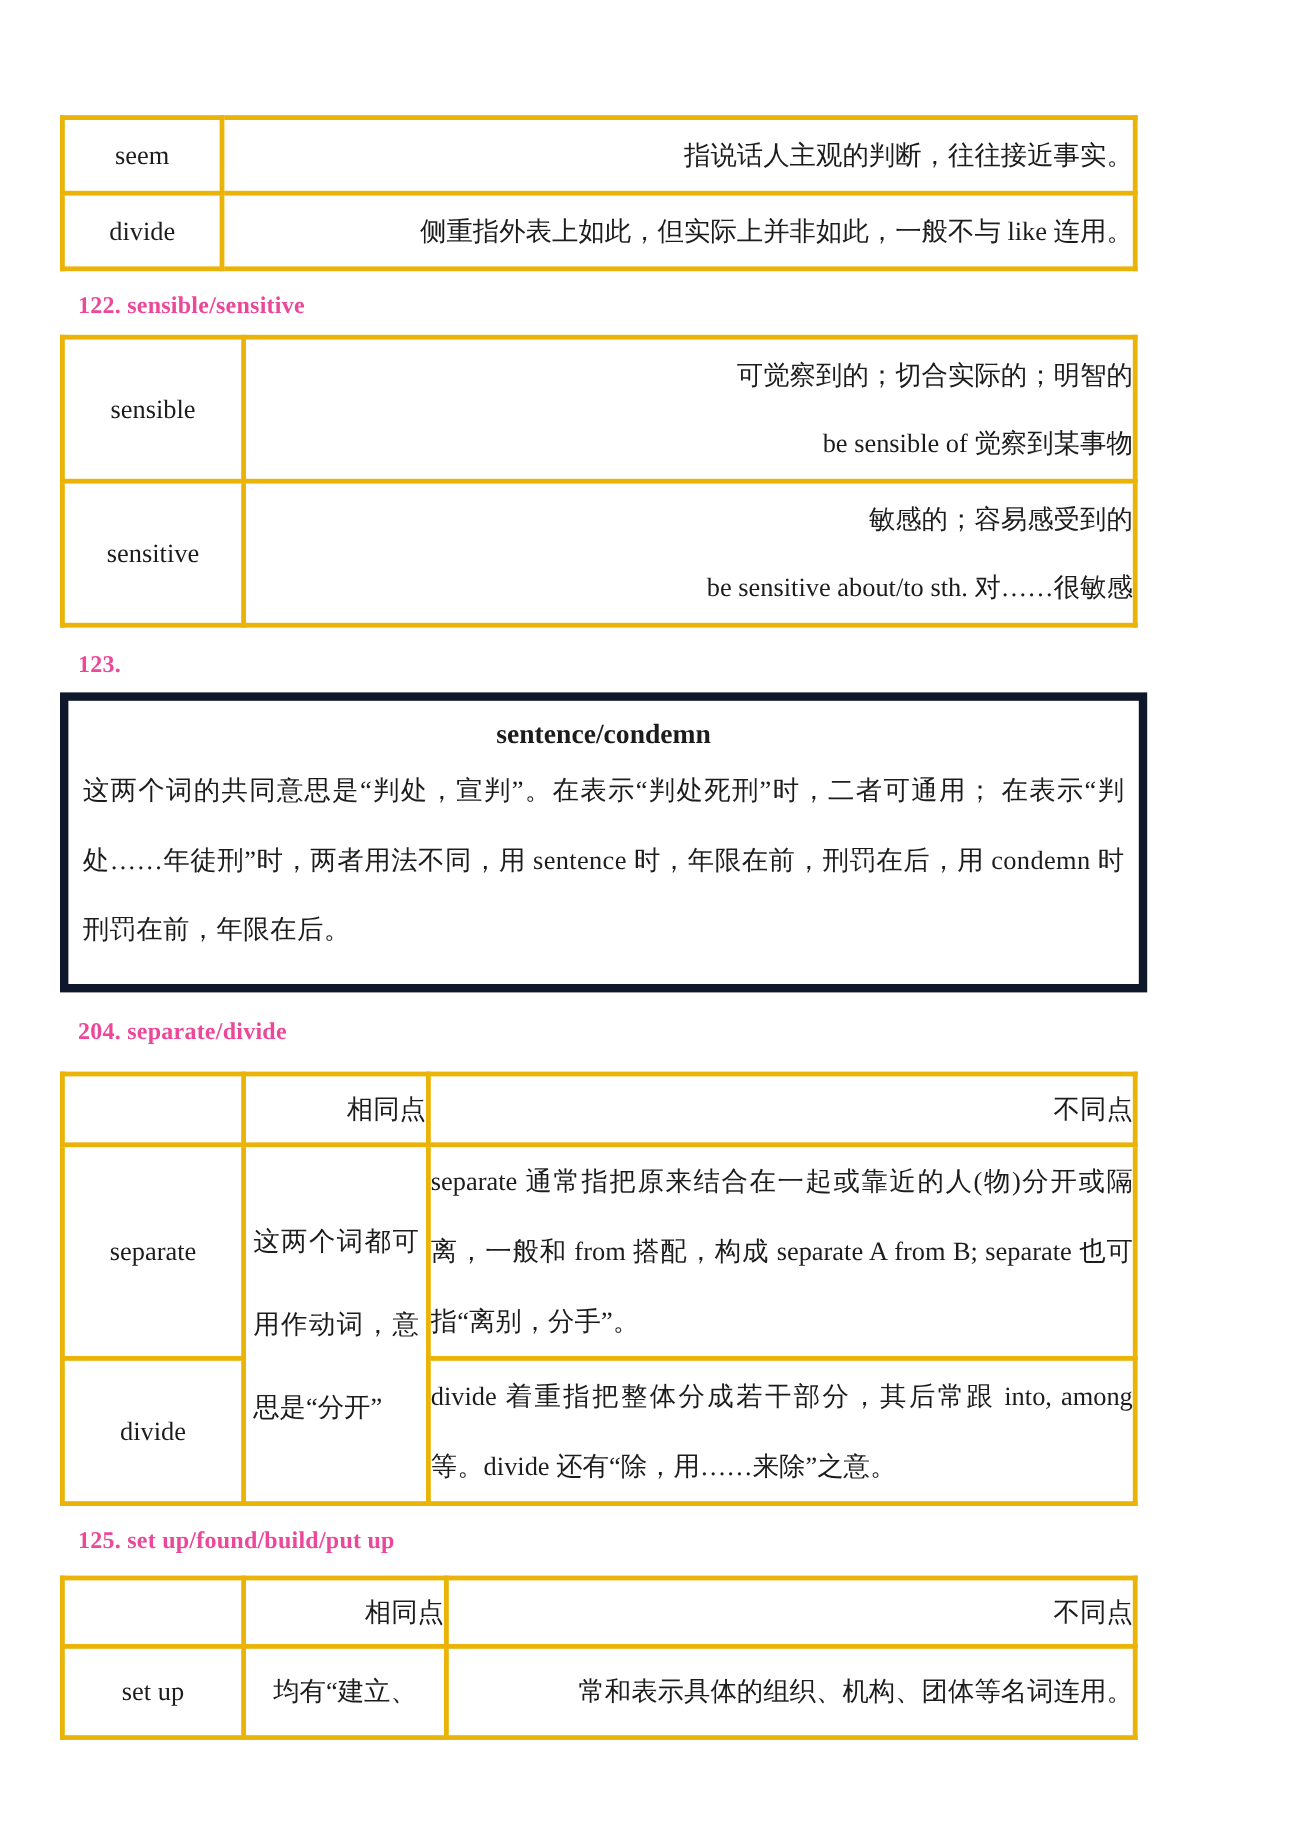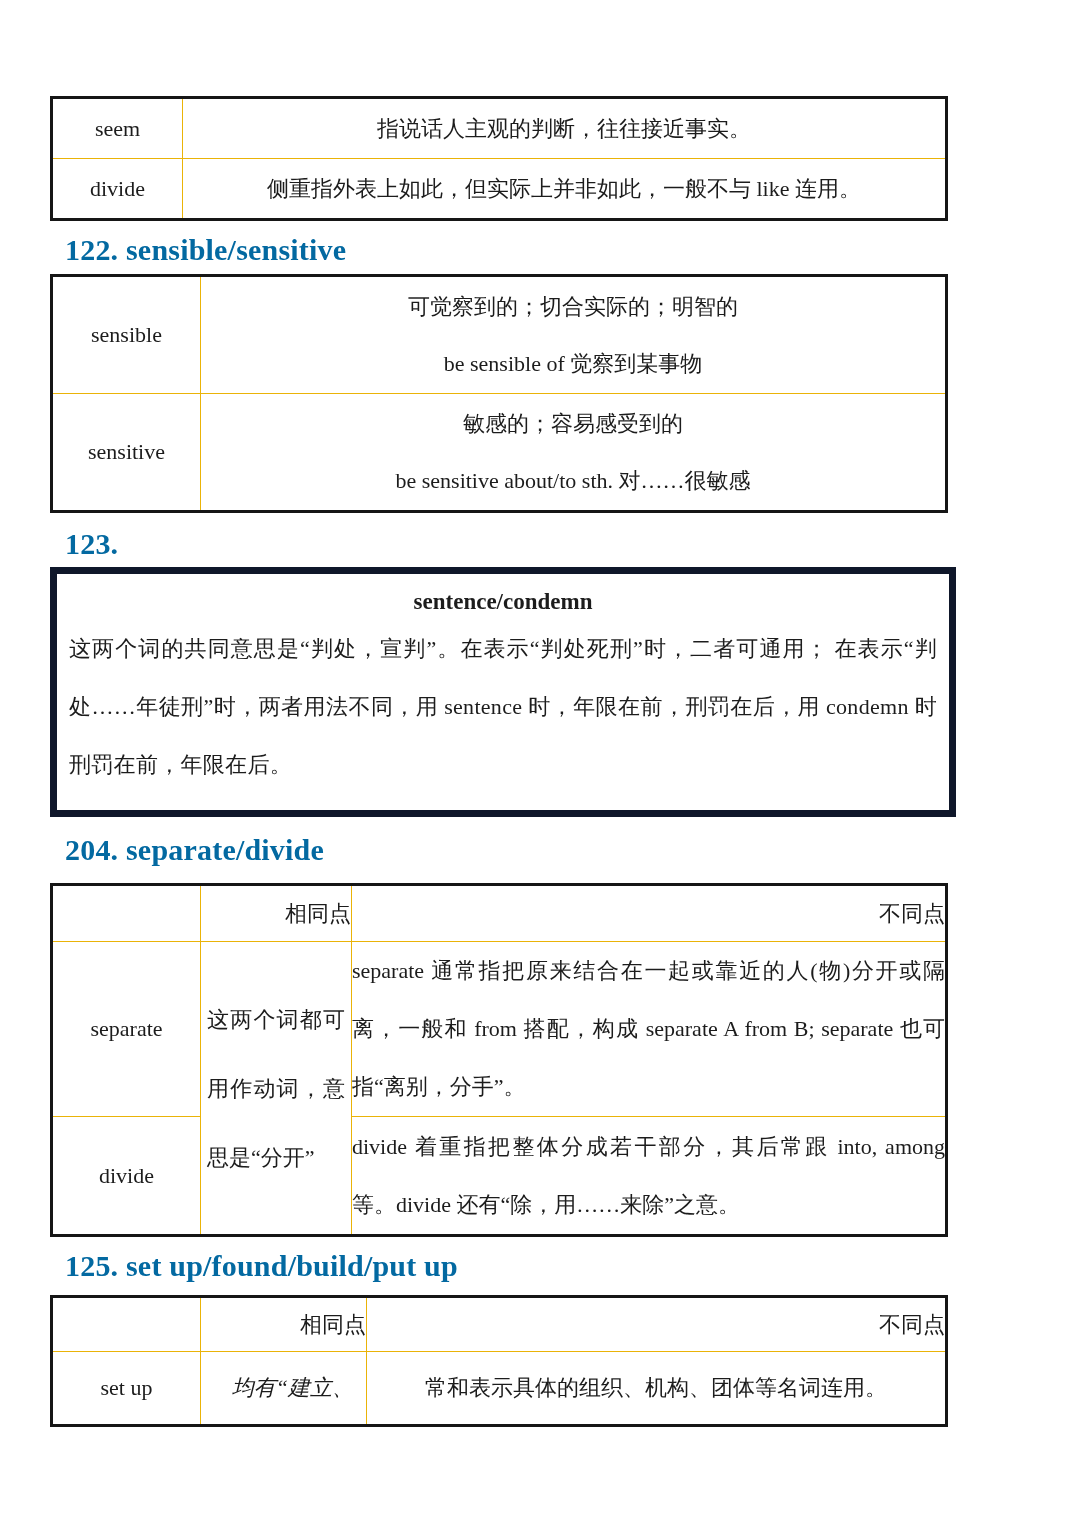--- a/index.html
+++ b/index.html
@@ -8,52 +8,52 @@
     width:1080px;height:1527px;
     background:#ffffff;
     font-family:"Liberation Serif","DejaVu Serif",serif;
     color:#111;
     overflow:hidden;
   }
   .content{margin-left:50px;width:898px;}
 
   .heading{
     font-weight:700;
-    font-size:30px;
+    font-size:20px;
     line-height:30px;
     padding-left:15px;
-    color:#0369a1;
+    color:#ec4899;
     letter-spacing:0.2px;
   }
   .h122{margin-top:14px;}
   .h123{margin-top:16px;}
   .h124{margin-top:18px;}
   .h125{margin-top:14px;}
 
   table.tbl{
     border-collapse:collapse;
     table-layout:fixed;
     width:898px;
     font-size:22px;
     color:#1c1c1c;
     border:3px solid #161616;
   }
   table.tbl td{
-    border:1px solid #eab308;
+    border:4px solid #eab308;
     vertical-align:middle;
     padding:0;
   }
   .term-cell{
     text-align:center;
     font-size:22px;
     color:#1c1c1c;
   }
   .desc-cell{
     padding:4px 14px;
-    text-align:center;
+    text-align:right;
   }
   .desc-justify{
     padding:4px 12px;
     text-align:justify;
     line-height:58px;
   }
   .two-line div{line-height:57px;}
   .hdr-cell{
     text-align:right;
     font-size:22px;
@@ -103,21 +103,21 @@
     line-height:69px;
     vertical-align:middle;
   }
 
   
   .t5{margin-top:14px;}
   .t5 .c1{width:147px;}
   .t5 .c2{width:165px;}
   .t5 .hdr-row td{height:53px;}
   .t5 .data-row td{height:72px;}
-  .t5 .same-cell{padding:0 12px;text-align:right;font-style:italic;}
+  .t5 .same-cell{padding:0 12px;text-align:center;}
 </style>
 </head>
 <body>
 
 <div class="page">
   <div class="content">
 
     <table class="tbl t1">
       <tbody>
           <tr>

